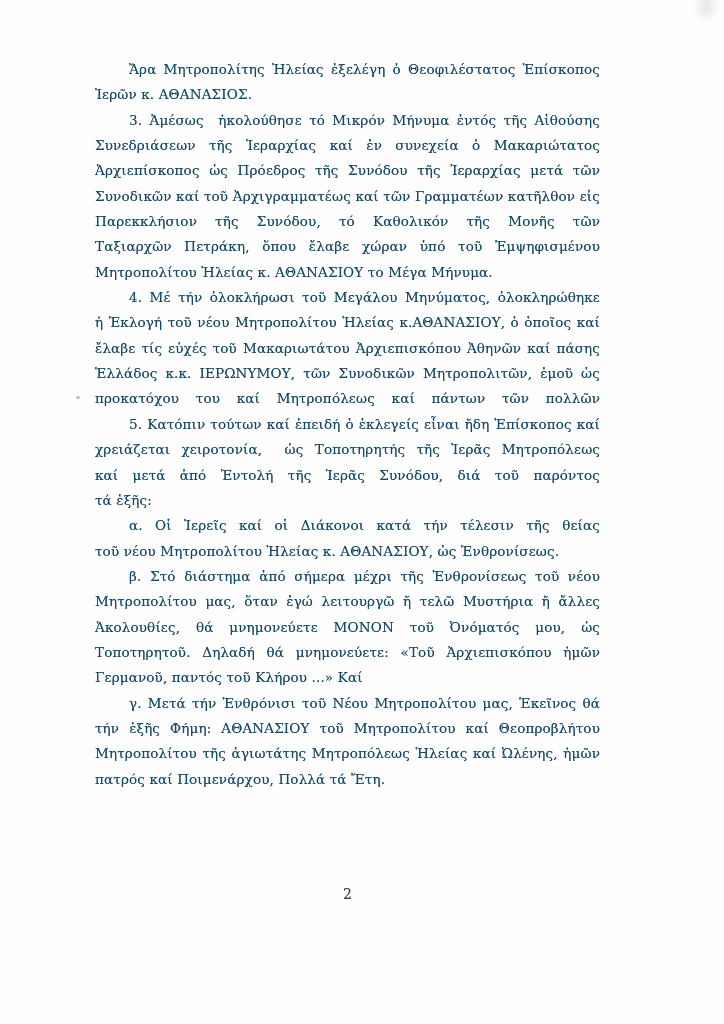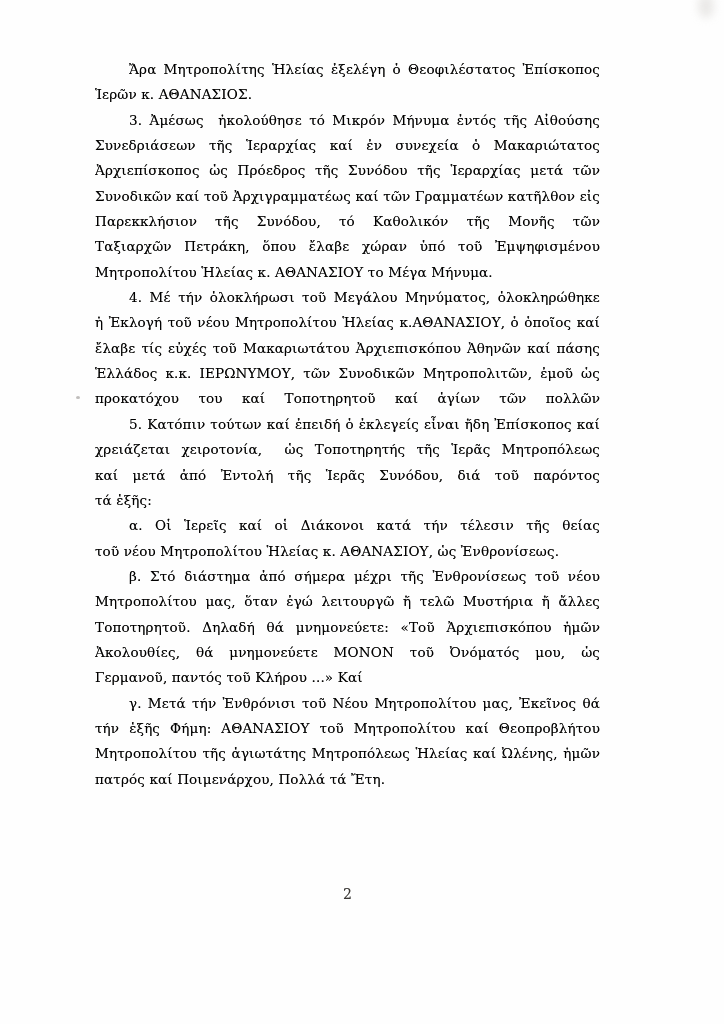--- a/index.html
+++ b/index.html
@@ -13,21 +13,21 @@
     height: 1024px;
     background: #fefefe;
     overflow: hidden;
     font-family: "DejaVu Serif", "Liberation Serif", serif;
   }
   .text-block {
     position: absolute;
     left: 95px;
     top: 57px;
     width: 505px;
-    color: #000000;
+    color: #0c4a6e;
     font-size: 13.5px;
     letter-spacing: 0.15px;
     text-shadow: 0 0 0.35px rgba(55,52,48,0.55);
   }
   .paragraph {
     margin: 0;
     padding: 0;
   }
   .line {
     height: 25.35px;
@@ -94,37 +94,37 @@
         <div class="line">Συνοδικῶν καί τοῦ Ἀρχιγραμματέως καί τῶν Γραμματέων κατῆλθον εἰς τό</div>
         <div class="line">Παρεκκλήσιον τῆς Συνόδου, τό Καθολικόν τῆς Μονῆς τῶν Παμμεγίστων</div>
         <div class="line">Ταξιαρχῶν Πετράκη, ὅπου ἔλαβε χώραν ὑπό τοῦ Ἐμψηφισμένου</div>
         <div class="line para-last">Μητροπολίτου Ἡλείας κ. ΑΘΑΝΑΣΙΟΥ το Μέγα Μήνυμα.</div>
       </div>
       <div class="paragraph">
         <div class="line para-first">4. Μέ τήν ὁλοκλήρωσι τοῦ Μεγάλου Μηνύματος, ὁλοκληρώθηκε καί</div>
         <div class="line">ἡ Ἐκλογή τοῦ νέου Μητροπολίτου Ἡλείας κ.ΑΘΑΝΑΣΙΟΥ, ὁ ὁποῖος καί</div>
         <div class="line">ἔλαβε τίς εὐχές τοῦ Μακαριωτάτου Ἀρχιεπισκόπου Ἀθηνῶν καί πάσης</div>
         <div class="line">Ἑλλάδος κ.κ. ΙΕΡΩΝΥΜΟΥ, τῶν Συνοδικῶν Μητροπολιτῶν, ἐμοῦ ὡς</div>
-        <div class="line">προκατόχου του καί Τοποτηρητοῦ καί ἁγίων τῶν πολλῶν</div>
+        <div class="line">προκατόχου του καί Μητροπόλεως καί πάντων τῶν πολλῶν</div>
       </div>
       <div class="paragraph">
         <div class="line para-first">5. Κατόπιν τούτων καί ἐπειδή ὁ ἐκλεγείς εἶναι ἤδη Ἐπίσκοπος καί δέν</div>
         <div class="line">χρειάζεται χειροτονία,&nbsp; ὡς Τοποτηρητής τῆς Ἱερᾶς Μητροπόλεως Ἡλείας</div>
         <div class="line">καί μετά ἀπό Ἐντολή τῆς Ἱερᾶς Συνόδου, διά τοῦ παρόντος παραγγέλλω</div>
         <div class="line para-last">τά ἑξῆς:</div>
       </div>
       <div class="paragraph">
         <div class="line para-first">α. Οἱ Ἱερεῖς καί οἱ Διάκονοι κατά τήν τέλεσιν τῆς θείας Λειτουργίας ἤ</div>
         <div class="line para-last">τοῦ νέου Μητροπολίτου Ἡλείας κ. ΑΘΑΝΑΣΙΟΥ, ὡς Ἐνθρονίσεως.</div>
       </div>
       <div class="paragraph">
         <div class="line para-first">β. Στό διάστημα ἀπό σήμερα μέχρι τῆς Ἐνθρονίσεως τοῦ νέου</div>
         <div class="line">Μητροπολίτου μας, ὅταν ἐγώ λειτουργῶ ἤ τελῶ Μυστήρια ἤ ἄλλες Ἱερές</div>
+        <div class="line">Ἀκολουθίες, θά μνημονεύετε ΜΟΝΟΝ τοῦ Ὀνόματός μου, ὡς</div>
         <div class="line">Τοποτηρητοῦ. Δηλαδή θά μνημονεύετε: «Τοῦ Ἀρχιεπισκόπου ἡμῶν</div>
-        <div class="line">Ἀκολουθίες, θά μνημονεύετε ΜΟΝΟΝ τοῦ Ὀνόματός μου, ὡς</div>
         <div class="line para-last">Γερμανοῦ, παντός τοῦ Κλήρου ...» Καί</div>
       </div>
       <div class="paragraph">
         <div class="line para-first">γ. Μετά τήν Ἐνθρόνισι τοῦ Νέου Μητροπολίτου μας, Ἐκεῖνος θά ἔχη</div>
         <div class="line">τήν ἑξῆς Φήμη: ΑΘΑΝΑΣΙΟΥ τοῦ Μητροπολίτου καί Θεοπροβλήτου</div>
         <div class="line">Μητροπολίτου τῆς ἁγιωτάτης Μητροπόλεως Ἡλείας καί Ὠλένης, ἡμῶν δέ</div>
         <div class="line para-last">πατρός καί Ποιμενάρχου, Πολλά τά Ἔτη.</div>
       </div>
     </div>
   <div class="page-number">2</div>

